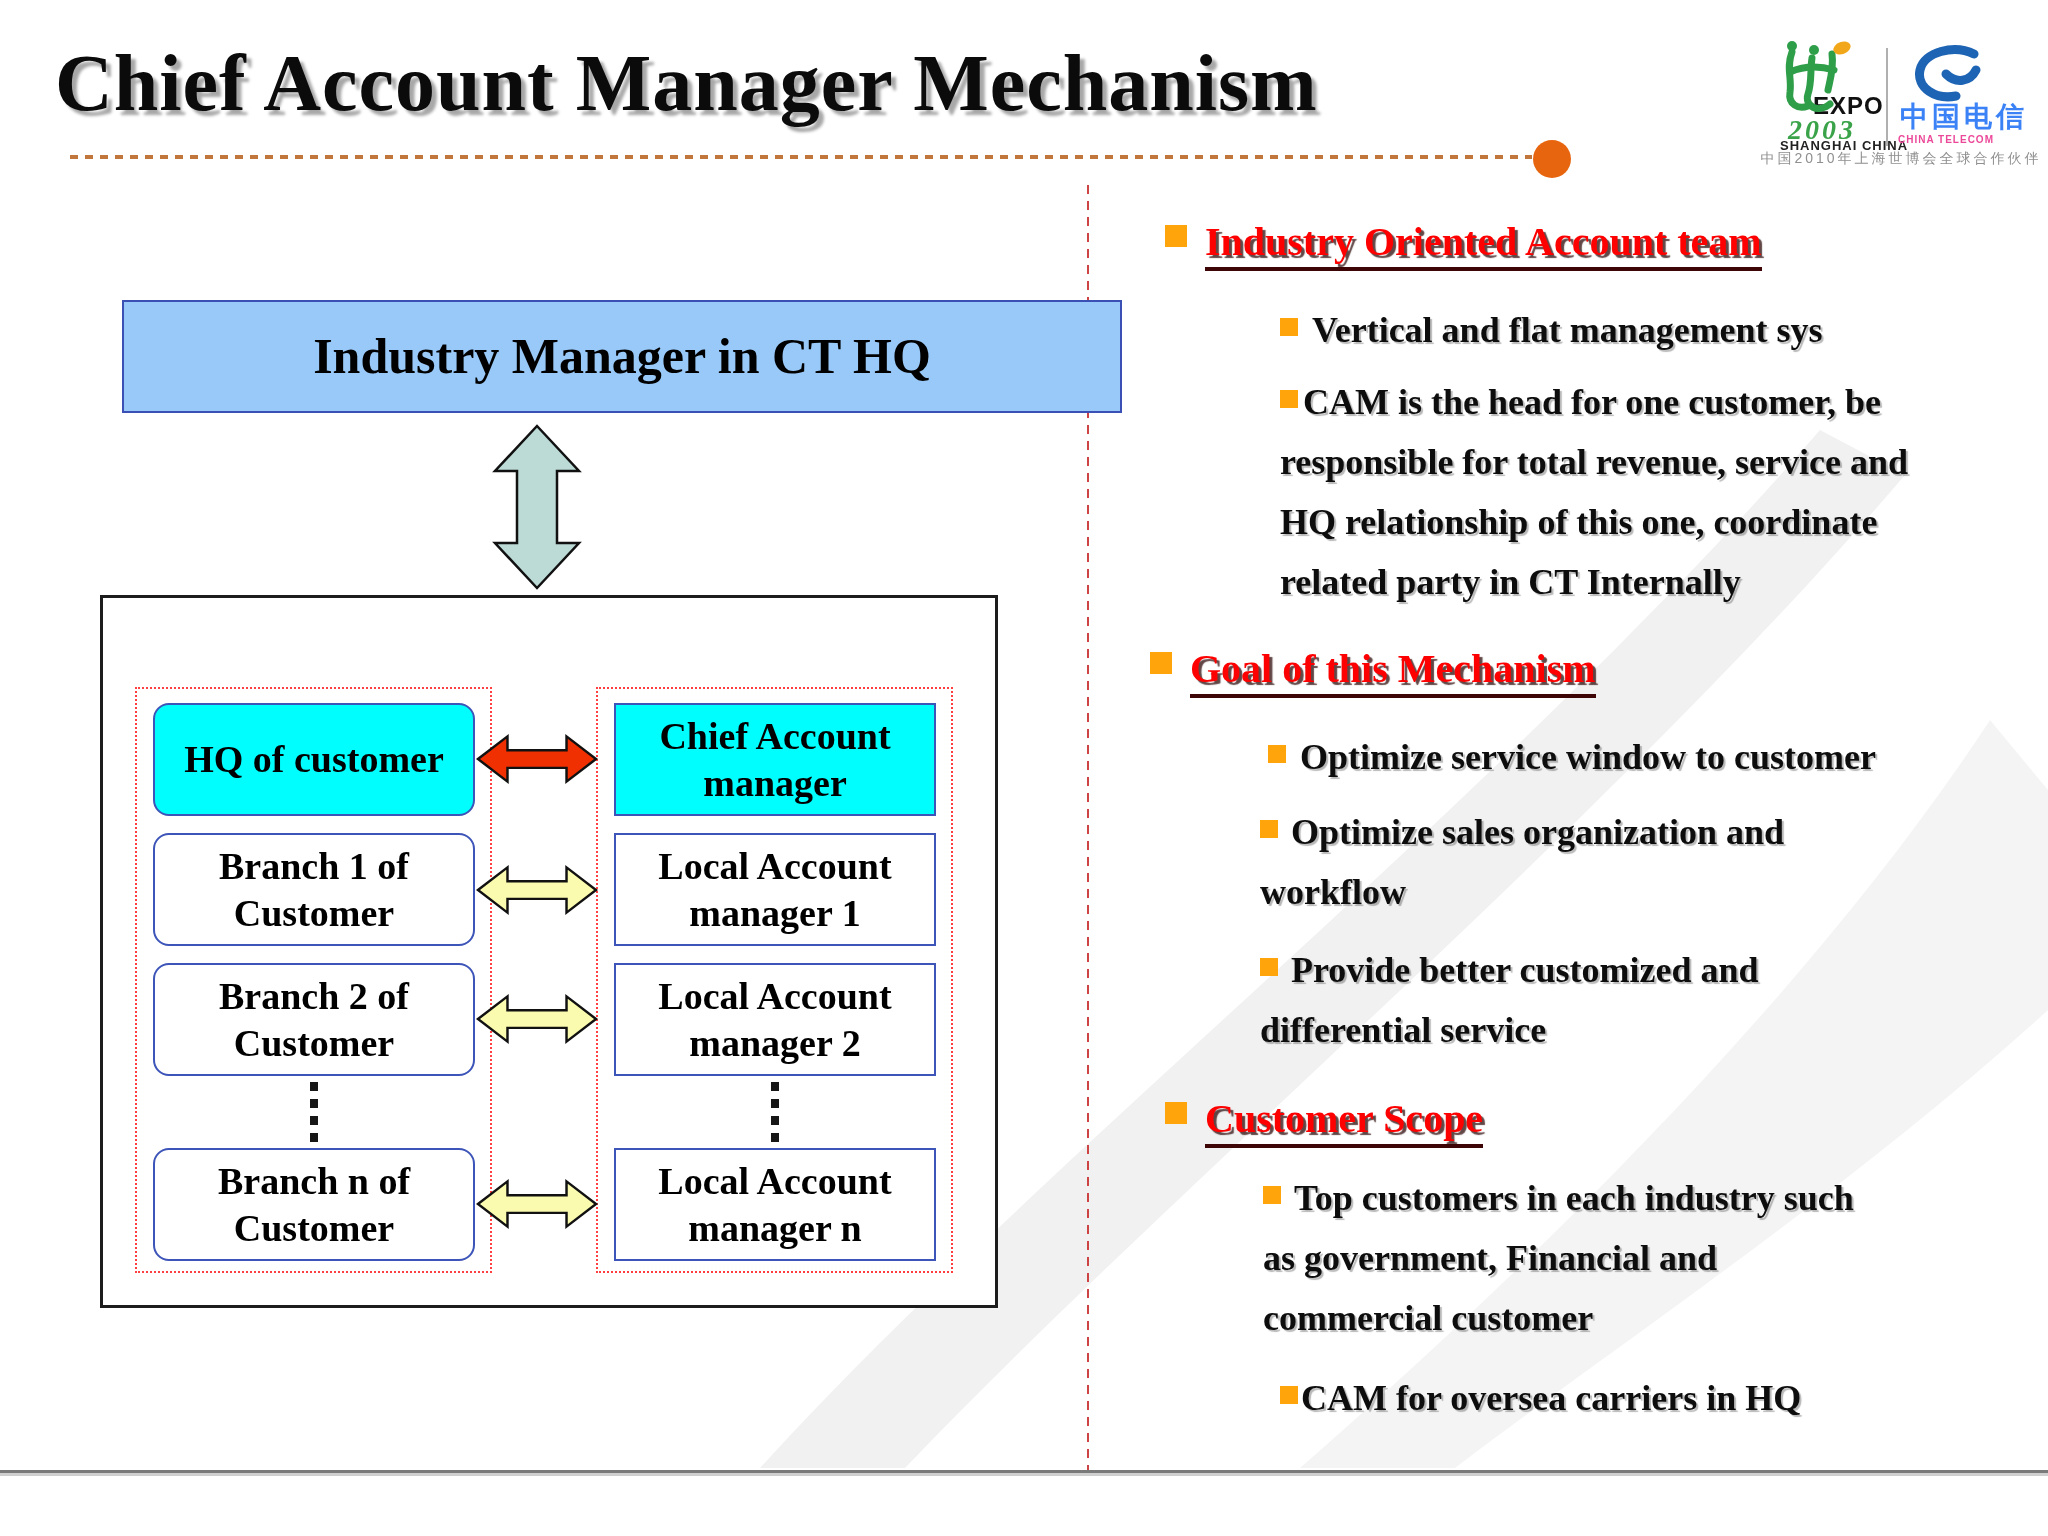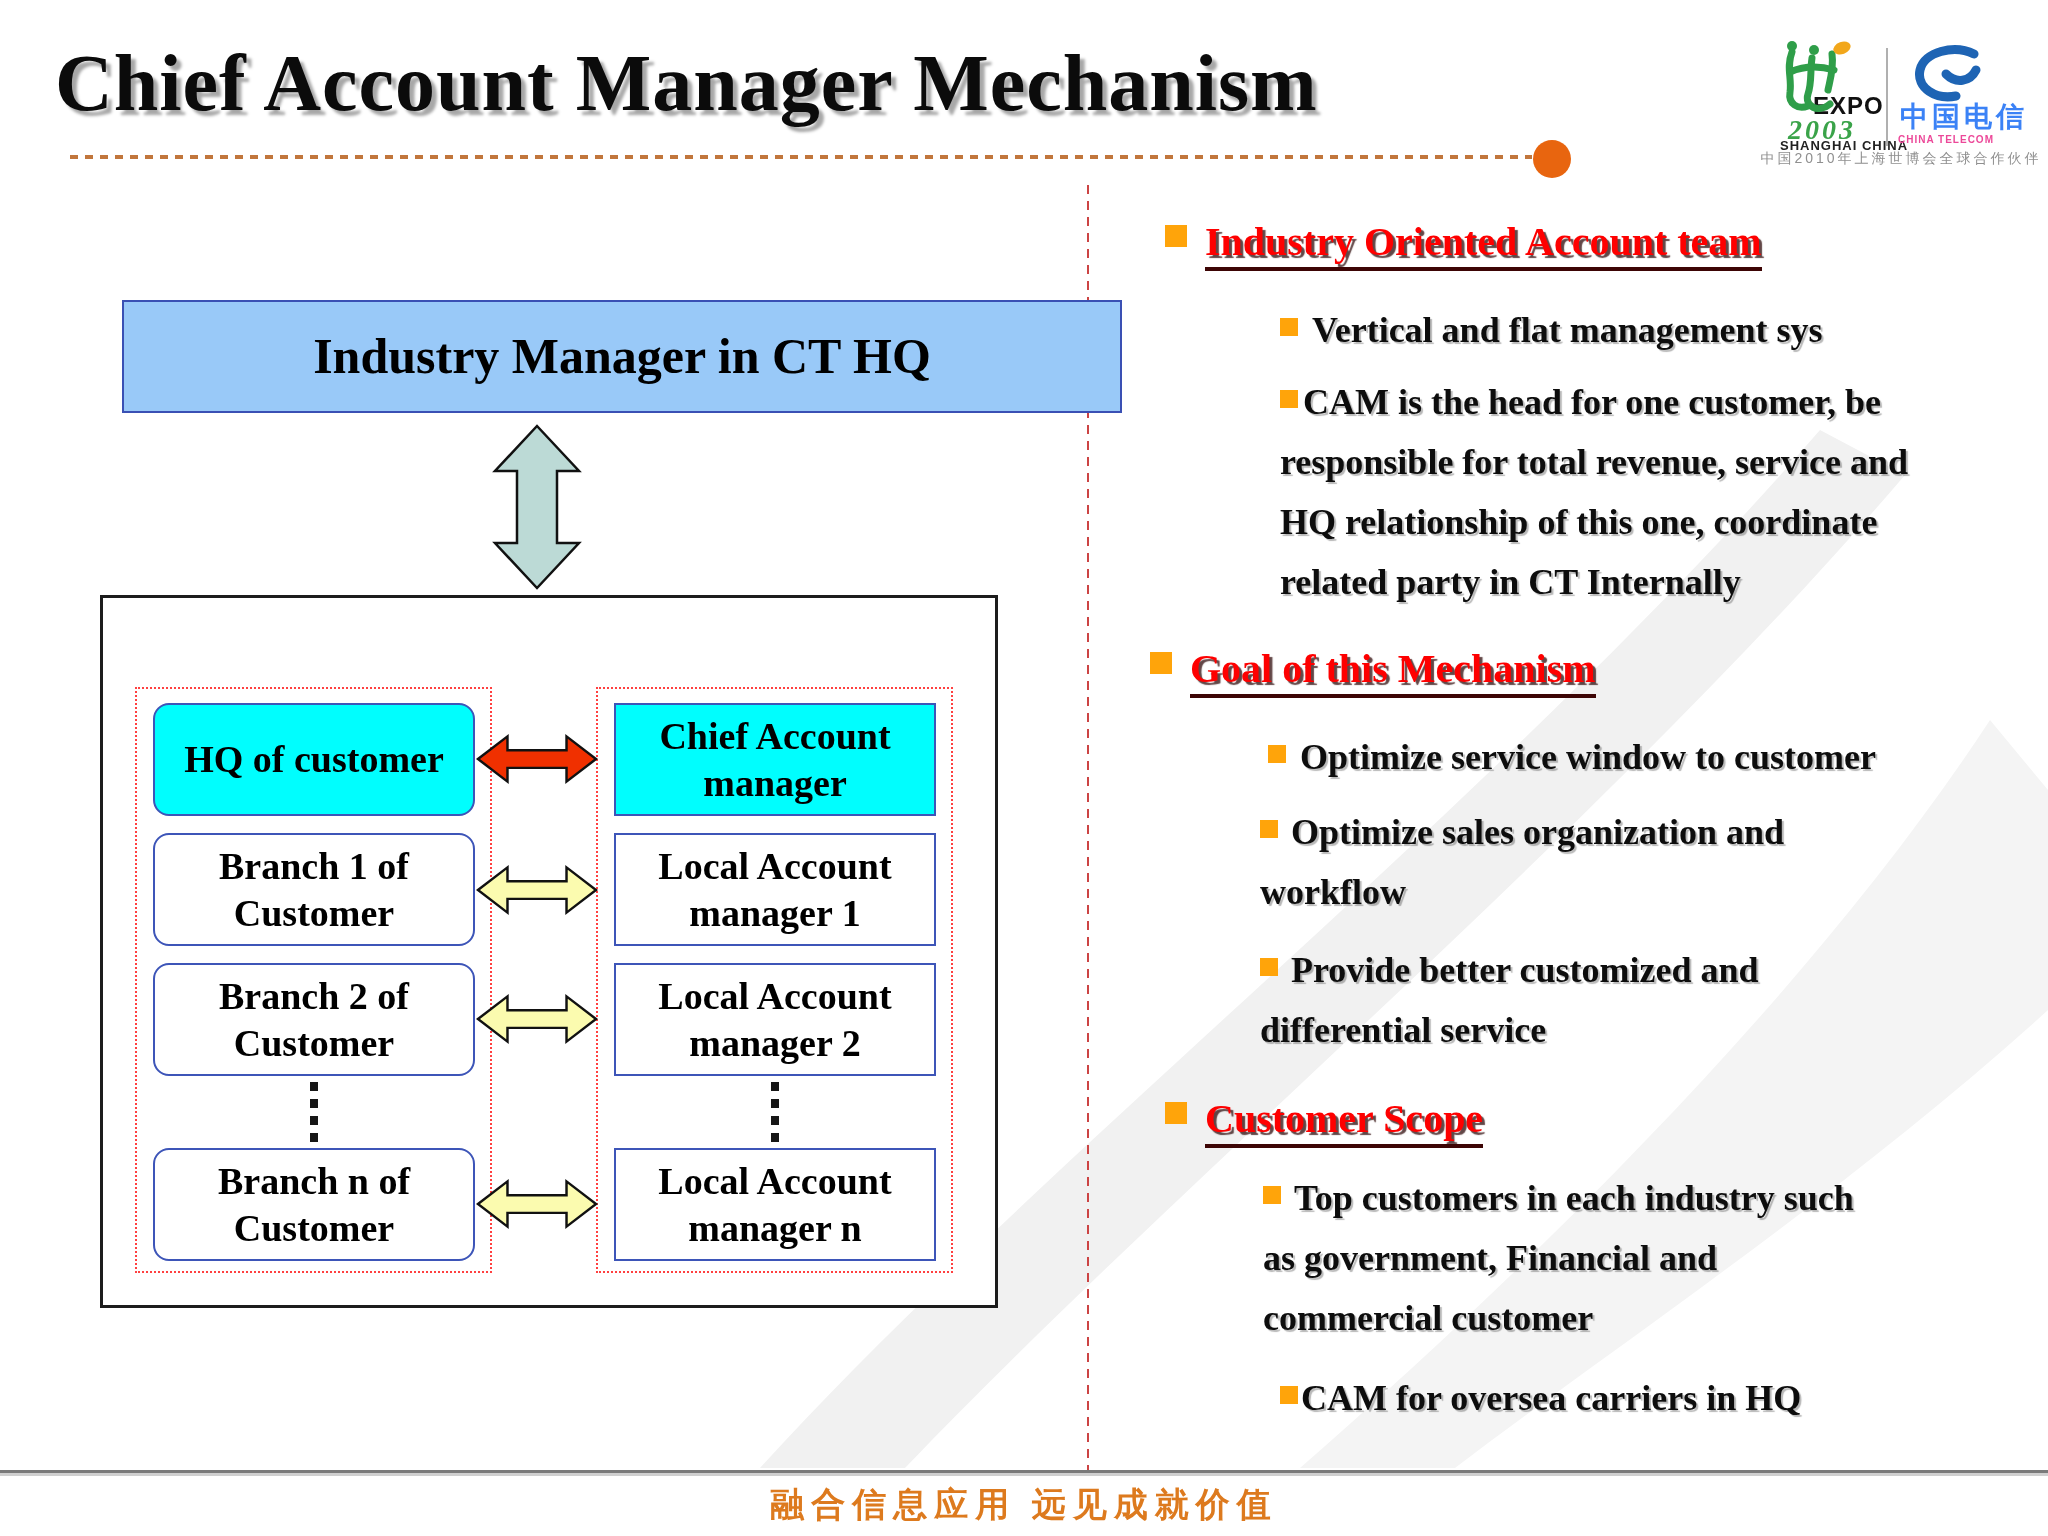--- a/index.html
+++ b/index.html
@@ -131,21 +131,20 @@
   </svg>
   <svg class="abs harrow" style="left:476px;top:991px;" width="122" height="56" viewBox="0 0 124 56">
     <polygon points="2,28 32,5 32,19 92,19 92,5 122,28 92,51 92,37 32,37 32,51" fill="#fbfbaf" stroke="#111" stroke-width="2.5"></polygon>
   </svg>
   <svg class="abs harrow" style="left:476px;top:1176px;" width="122" height="56" viewBox="0 0 124 56">
     <polygon points="2,28 32,5 32,19 92,19 92,5 122,28 92,51 92,37 32,37 32,51" fill="#fbfbaf" stroke="#111" stroke-width="2.5"></polygon>
   </svg>
 
   <div class="abs red-divider"></div>
   <div class="abs footer-line"></div>
-  <div class="abs footer-slogan">融合信息应用  远见成就价值</div>
 
   <div class="abs pheading" style="left:1165px;top:218px;">
     <span class="bullet hb"></span><span class="htext">Industry Oriented Account team</span>
   </div>
   <div class="abs pitem" style="left:1280px;top:300px;">
     <span class="bullet sb" style="margin-right:14px;"></span><span>Vertical and flat management sys</span>
   </div>
   <div class="abs pitem" style="left:1280px;top:372px;">
     <span class="bullet sb" style="margin-right:5px;"></span><span>CAM is the head for one customer, be<br>responsible for total revenue, service and<br>HQ relationship of this one, coordinate<br>related party in CT Internally</span>
   </div>

